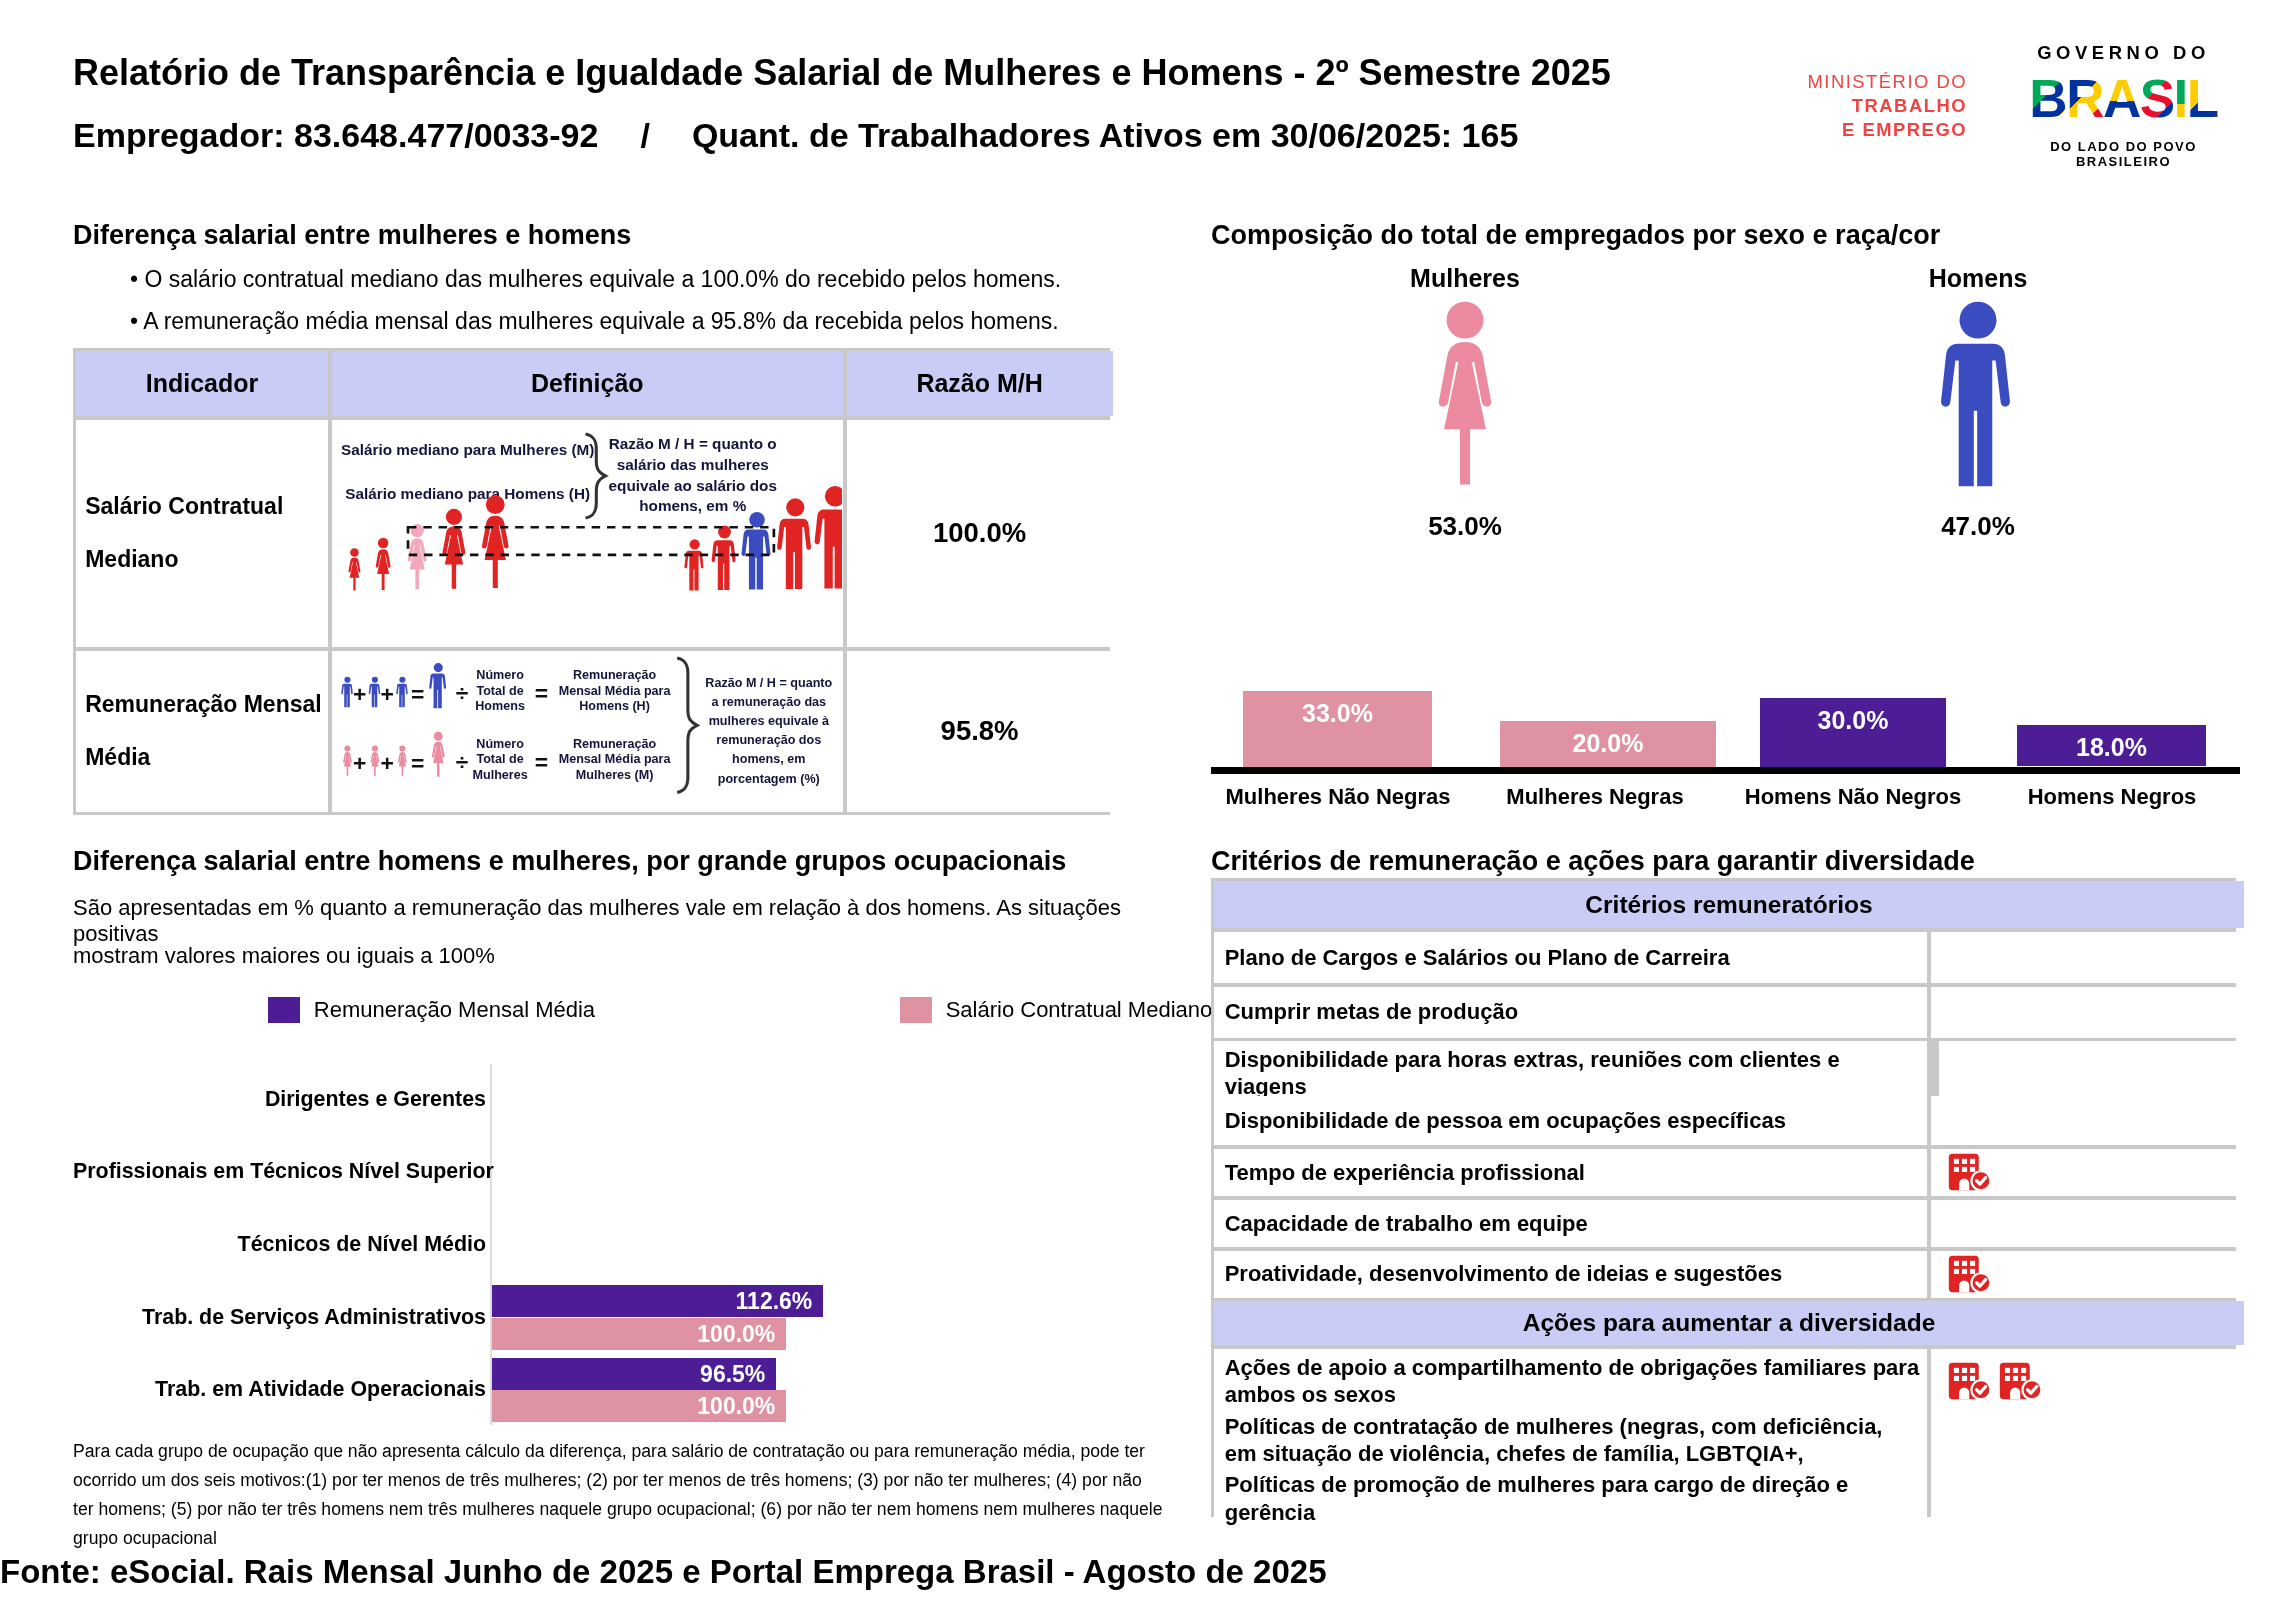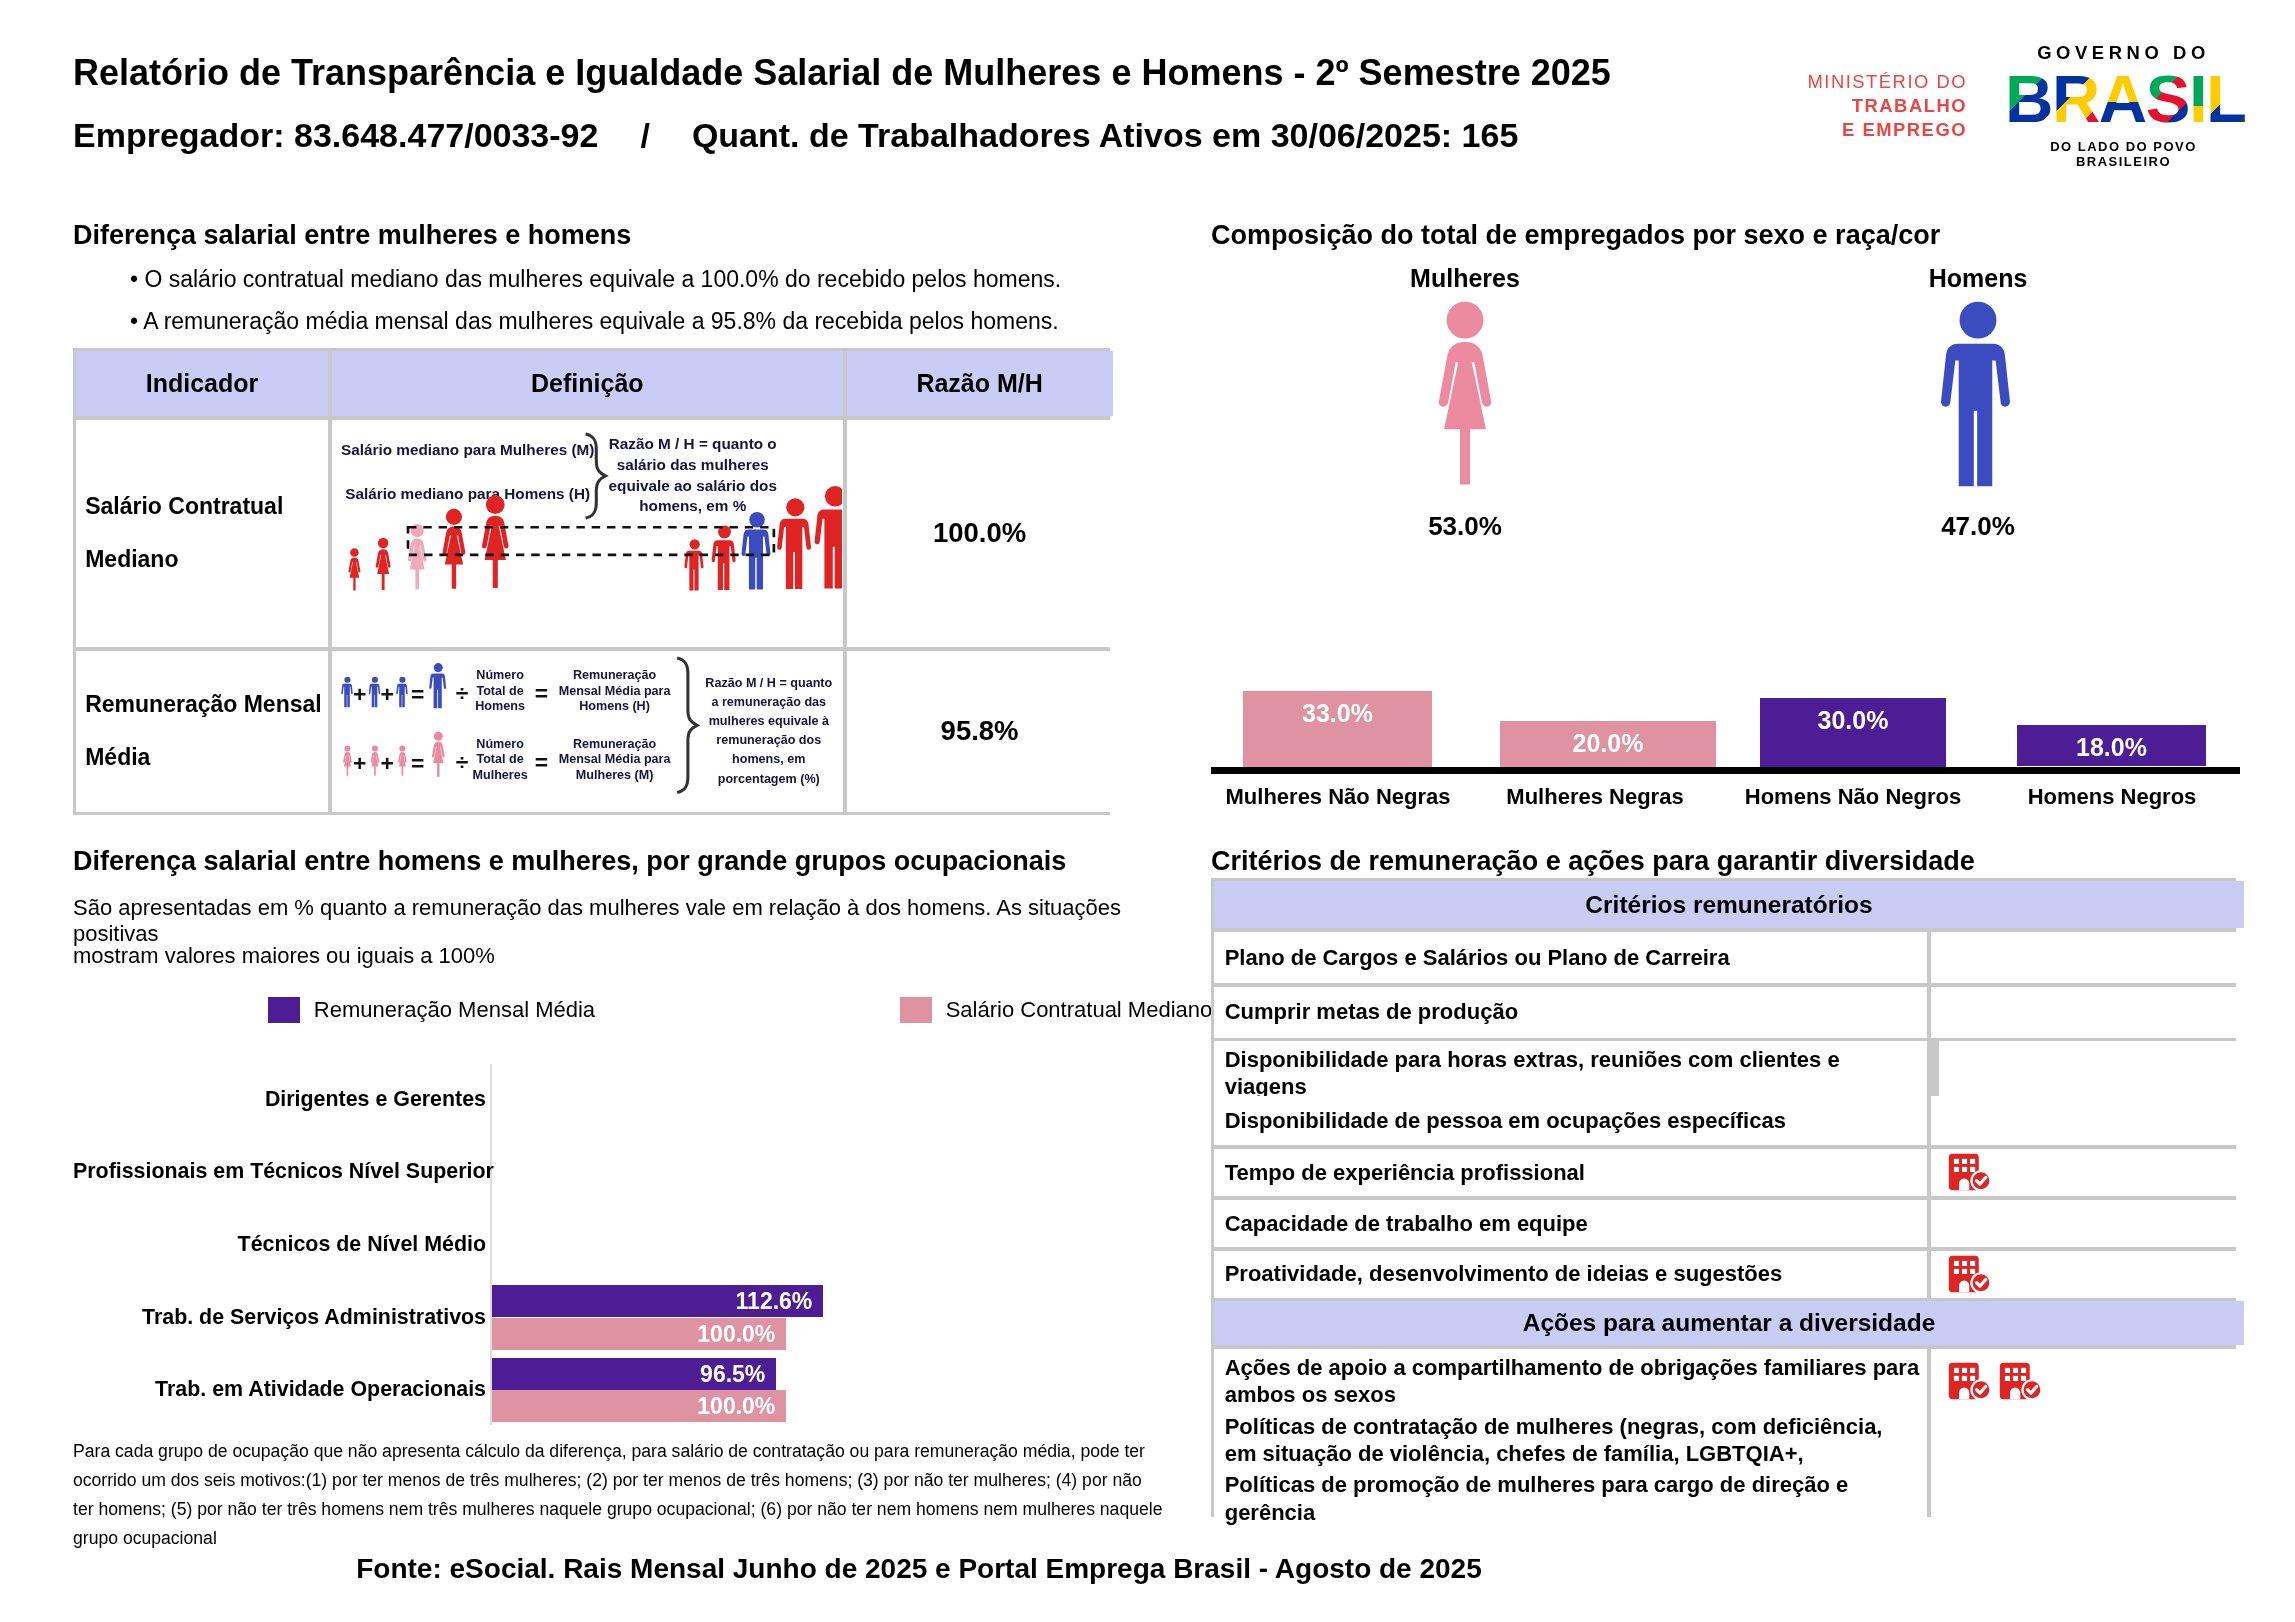--- a/index.html
+++ b/index.html
@@ -8,21 +8,21 @@
   .abs { position:absolute; }
   .page { position:relative; width:2295px; height:1623px; background:#fff; }
 
   
   .title1 { left:73px; top:52px; font-size:36px; font-weight:bold; }
   .title2 { left:73px; top:116px; font-size:34px; font-weight:bold; display:flex; gap:42px; }
   .mte { left:1783px; top:70px; width:184px; text-align:right; font-size:18.4px; line-height:24px; letter-spacing:1.5px; color:#ef4444;}
   .mte .b { font-weight:bold; }
   .gov { left:2005px; top:42px; width:237px; text-align:center; }
   .gov .gtop { font-size:18.4px; font-weight:900; letter-spacing:4.6px; }
-  .gov .brand { font-size:67px; font-weight:900; line-height:70px; letter-spacing:-1.5px; }
+  .gov .brand { font-size:53px; font-weight:900; line-height:70px; letter-spacing:-1.5px; }
   .gov .brand span { -webkit-background-clip:text; background-clip:text; color:transparent; -webkit-text-fill-color:transparent; }
   .gov .l1 { background:linear-gradient(135deg,#00a859 0 45%,#0033a0 45% 80%,#ffcc00 80%); }
   .gov .l2 { background:linear-gradient(135deg,#0033a0 0 45%,#ffcc00 45% 75%,#e8112d 75%); }
   .gov .l3 { background:linear-gradient(180deg,#ffcc00 0 55%,#0033a0 55%); }
   .gov .l4 { background:linear-gradient(135deg,#00a859 0 40%,#e8112d 40% 70%,#0033a0 70%); }
   .gov .l5 { background:linear-gradient(180deg,#00a859 0 60%,#ffcc00 60%); }
   .gov .l6 { background:linear-gradient(135deg,#ffcc00 0 50%,#0033a0 50% 82%,#3a3a3a 82%); }
   .gov .gtag { font-size:13px; font-weight:bold; letter-spacing:1.5px; margin-top:4.6px; }
 
   
@@ -56,21 +56,21 @@
 
   
   .para { left:73px; width:1109px; font-size:22px; }
   .legend { left:268px; top:997px; display:flex; align-items:center; gap:13.8px; font-size:22px; }
   .sw { width:32px; height:26px; display:inline-block; }
   .occ-axis { left:490px; top:1064px; width:2.3px; height:361px; background:#dcdcdc; }
   .occ-cat { width:413px; left:73px; text-align:right; font-size:21.4px; font-weight:bold; white-space:nowrap; }
   .occ-bar { left:492px; height:32px; color:#fff; font-size:23px; font-weight:bold; text-align:right; padding:3.1px 10.7px 0 0; }
 
   .footnote { left:73px; width:1117px; font-size:17.6px; line-height:29px; }
-  .footer { left:0; top:1553px; width:1838px; text-align:center; font-size:28px; font-weight:bold; }
+  .footer { left:0; top:1553px; width:1838px; text-align:left; font-size:33px; font-weight:bold; }
 
   
   .crit { left:1211px; top:878px; width:1025px; border:3.8px solid #c8c8c8; background:#c8c8c8; display:grid; grid-gap:3.8px; }
   .crit .row { display:grid; grid-template-columns:713px 305px; grid-gap:3.8px; }
   .crit .tcell { background:#fff; display:flex; align-items:center; padding:4.6px 7.7px 4.6px 10.7px;
     font-size:22px; font-weight:bold; line-height:1.25; }
   .crit .icell2 { background:#fff; display:flex; align-items:center; padding-left:17px; gap:7.7px; }
   .crit .hd { background:#c9cdf6; text-align:center; font-size:24.5px; font-weight:bold;
     display:flex; align-items:center; justify-content:center; }
 </style>

